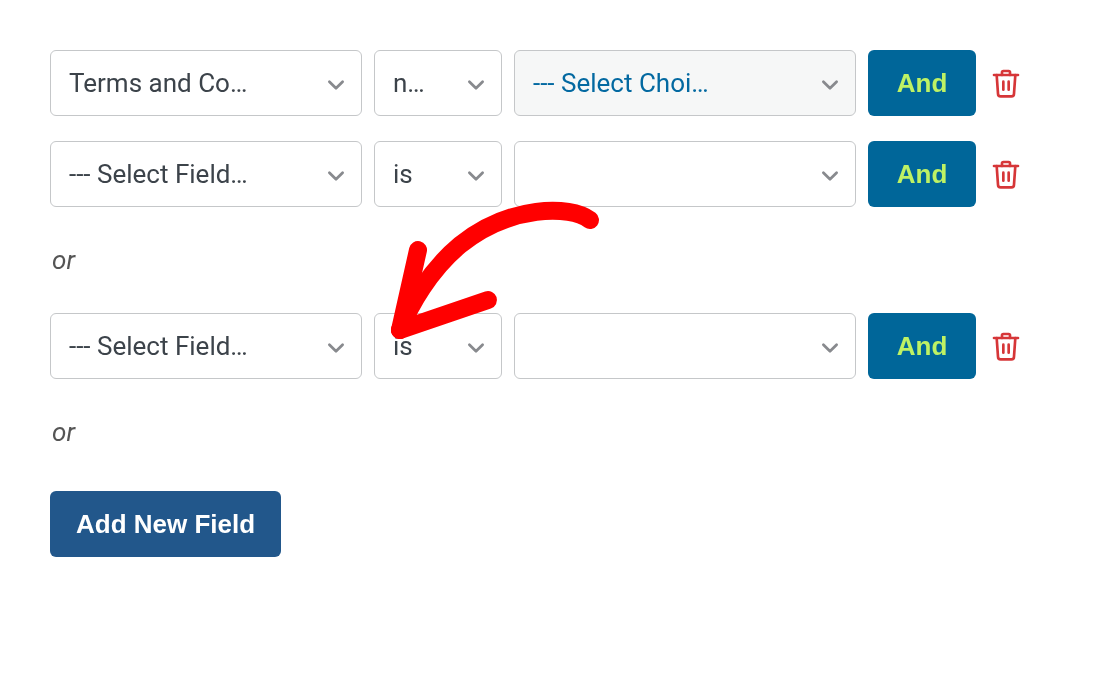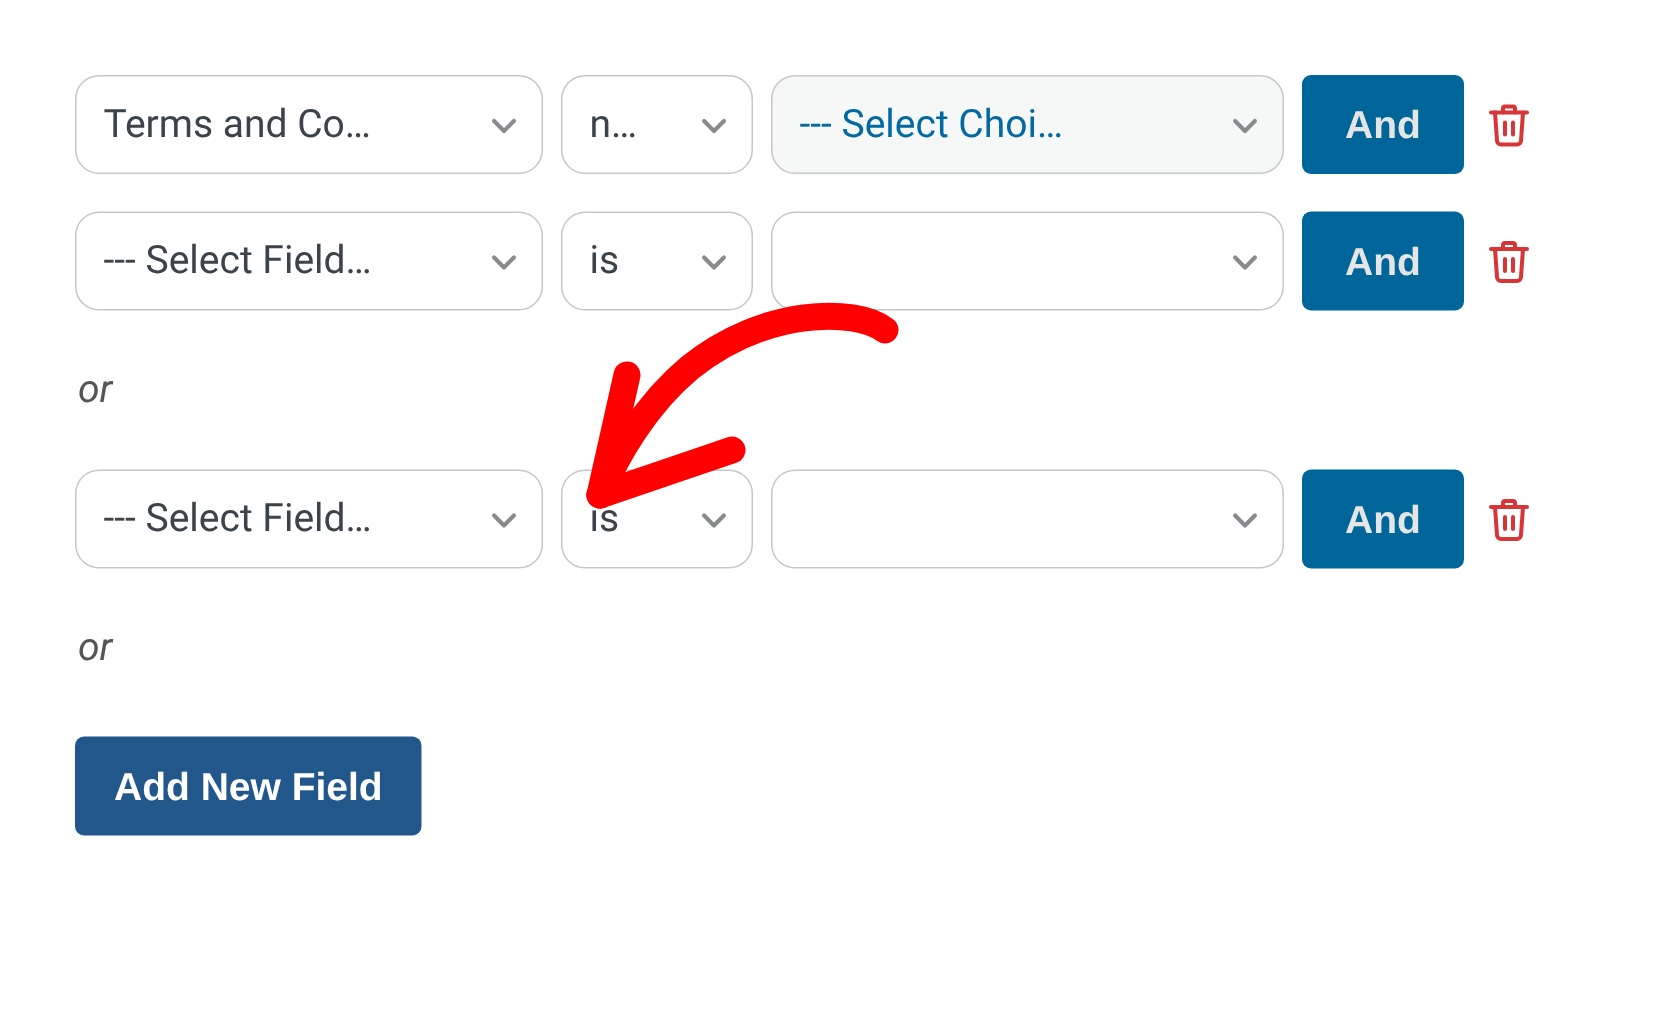--- a/index.html
+++ b/index.html
@@ -21,21 +21,21 @@
   }
   .rule-row {
     display: flex;
     align-items: center;
     gap: 12px;
     margin-bottom: 25px;
   }
   .select {
     position: relative;
     border: 1px solid #c5c7c9;
-    border-radius: 16px;
+    border-radius: 6px;
     height: 66px;
     display: flex;
     align-items: center;
     padding: 0 68px 0 18px;
     background: #ffffff;
     white-space: nowrap;
     overflow: hidden;
     color: #3c434a;
     cursor: pointer;
   }
@@ -63,21 +63,21 @@
     white-space: nowrap;
     flex: 1 1 auto;
     min-width: 0;
   }
   .and-btn {
     width: 108px;
     height: 66px;
     border: none;
     border-radius: 6px;
     background: #006699;
-    color: #e5e5e5;
+    color: #bef264;
     font-size: 26px;
     font-weight: 600;
     cursor: pointer;
   }
   .trash {
     width: 32px;
     height: 32px;
     color: #d63638;
     cursor: pointer;
     flex: 0 0 auto;

